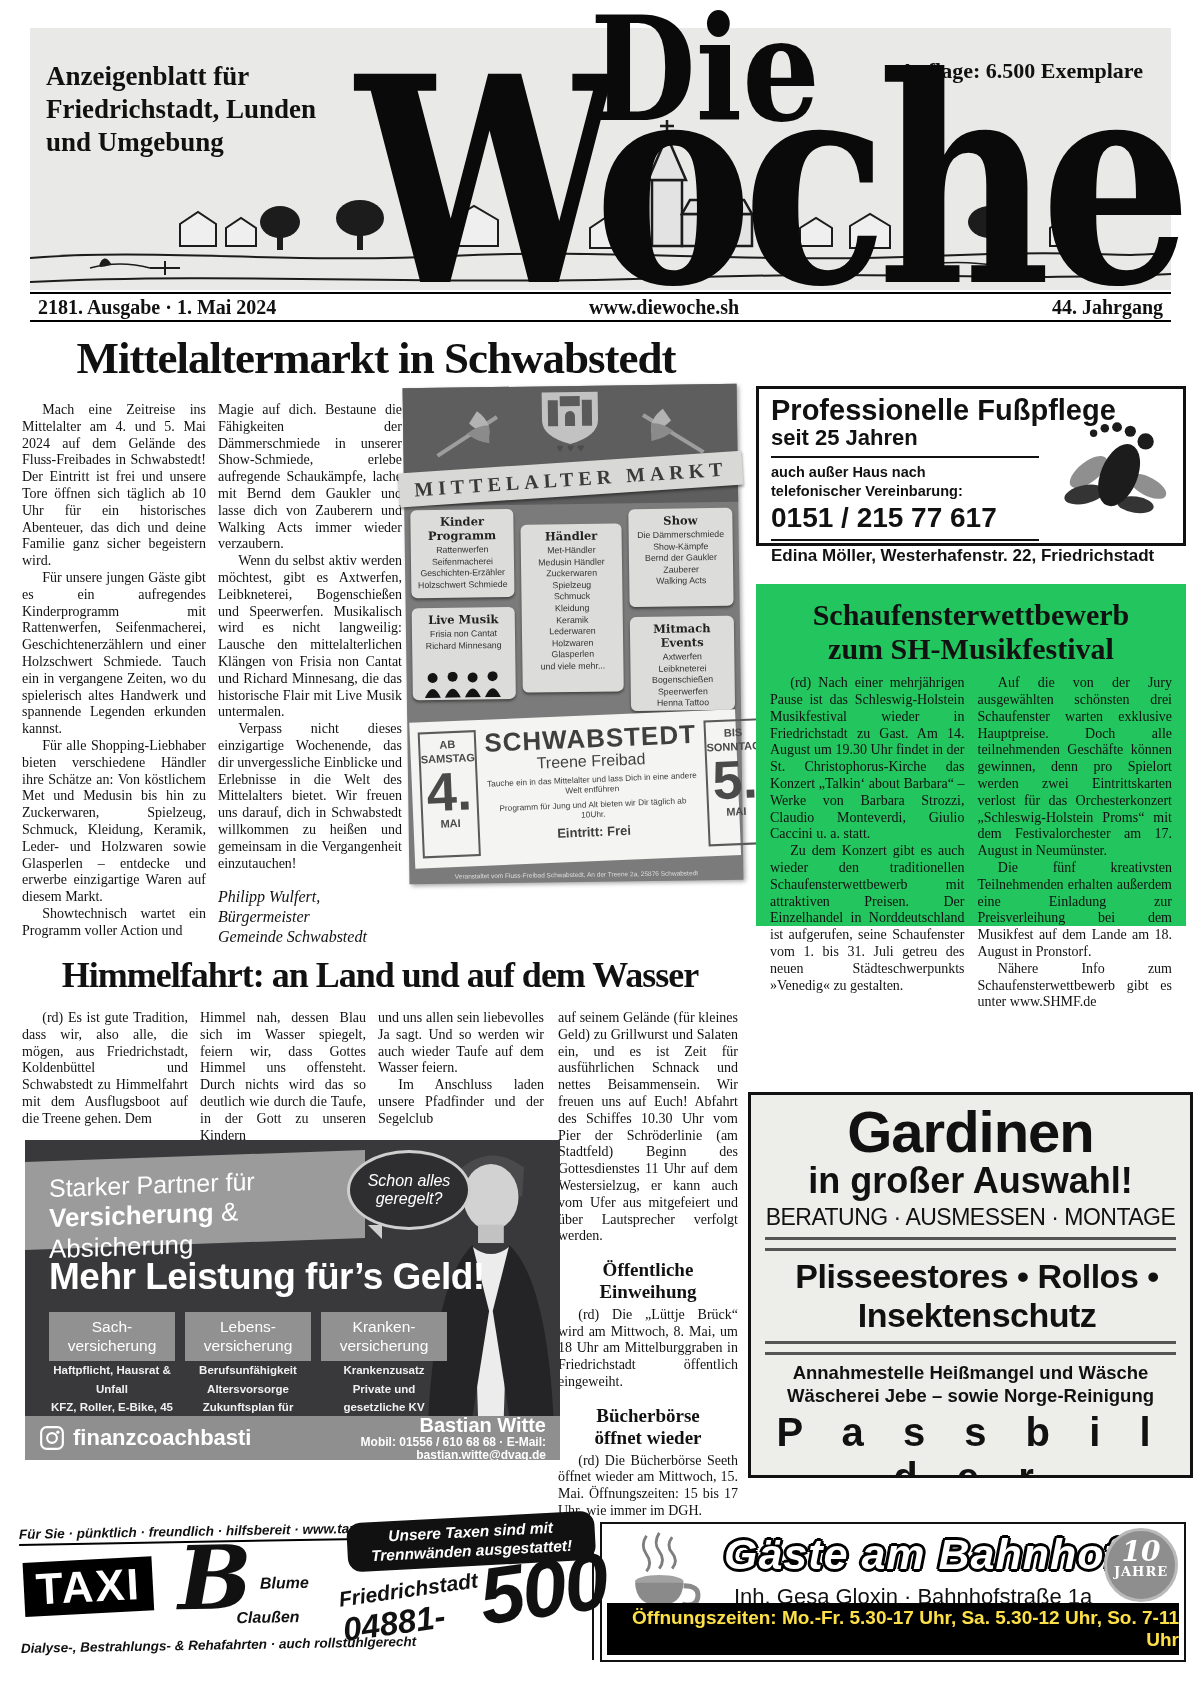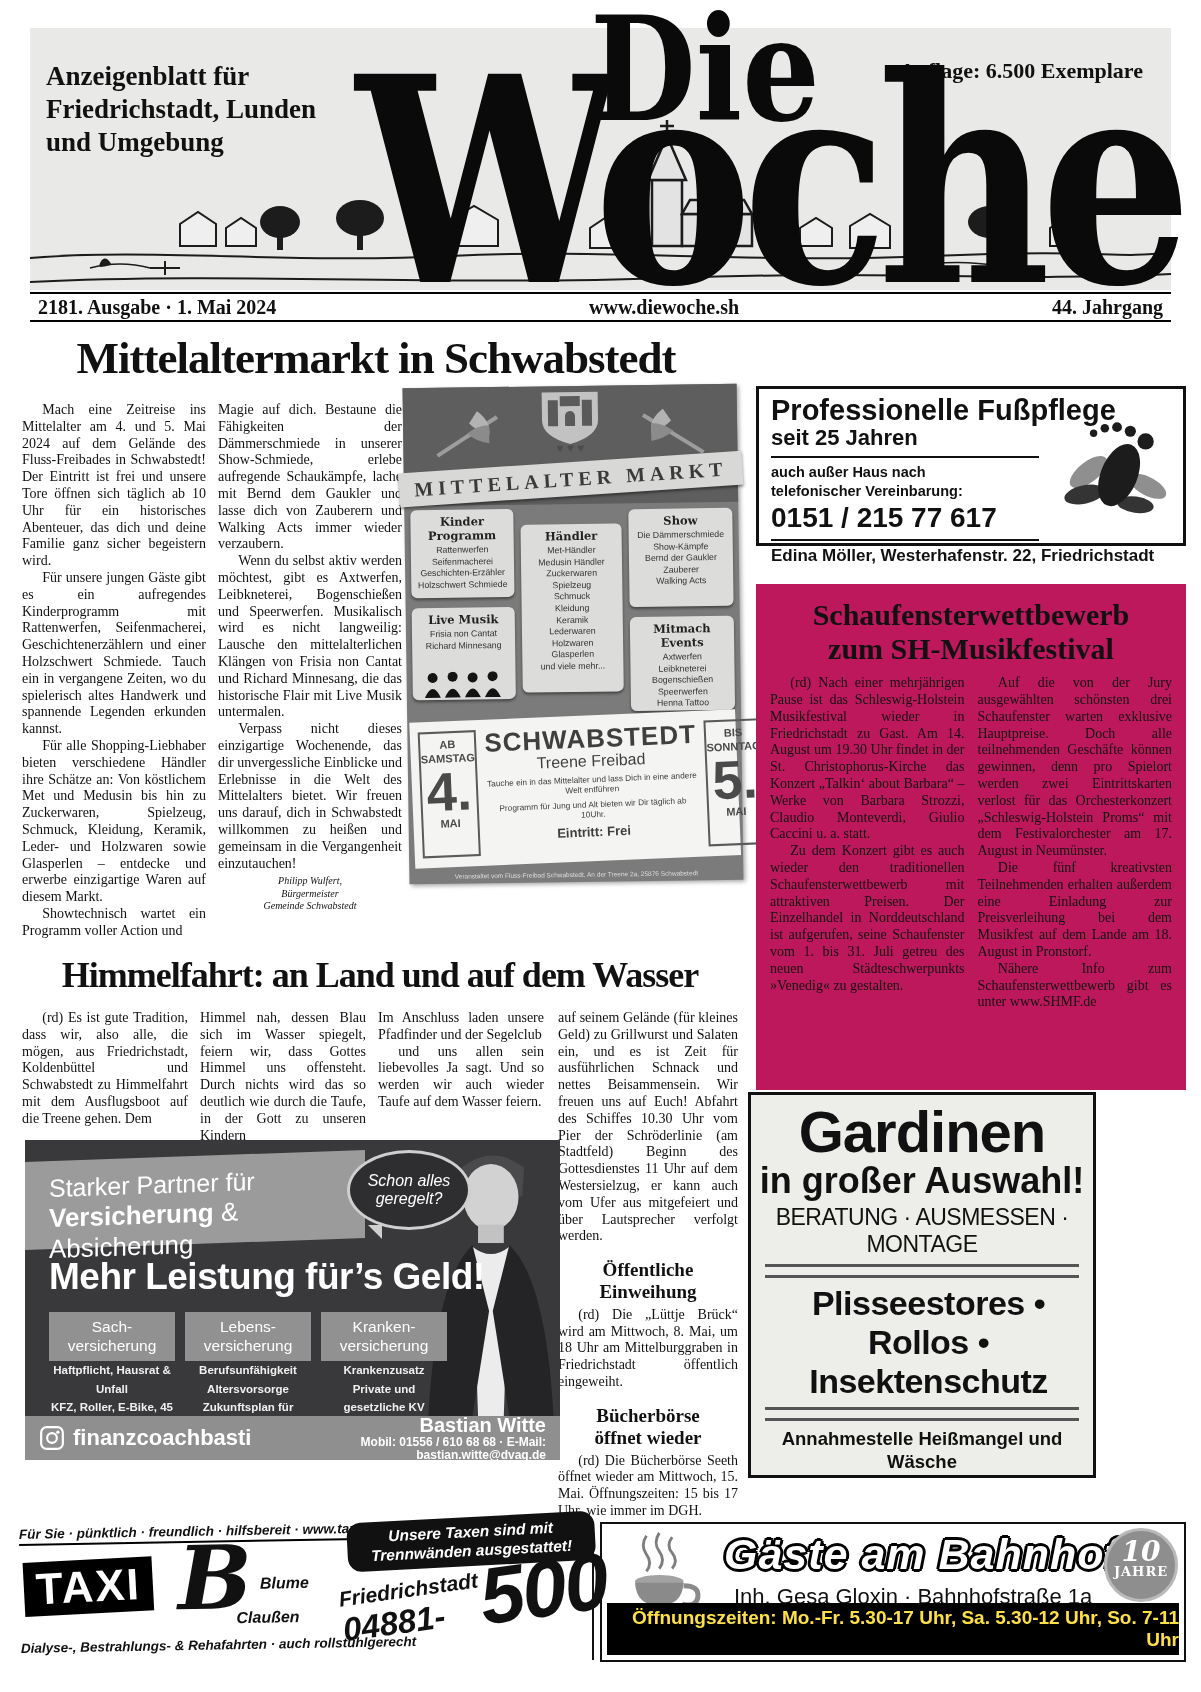--- a/index.html
+++ b/index.html
@@ -20,21 +20,21 @@
            display:flex;justify-content:space-between;align-items:center;font-size:20px;font-weight:bold;
            padding:0 8px;box-sizing:border-box;}
 
   
   .h1a{left:20px;top:332px;width:712px;text-align:center;font-size:45px;font-weight:bold;letter-spacing:-1px;}
   .news{font-size:14px;line-height:1.2;}
   .news p{margin:0;text-indent:1.45em;text-align:justify;}
   .nfi p:first-child{text-indent:0;}
   .col1a{left:22px;top:402px;width:184px;}
   .col2a{left:218px;top:402px;width:184px;}
-  .byline{margin-top:3px;font-style:italic;text-align:center;font-size:10px;line-height:1.25;}
+  .byline{margin-top:15px;font-style:italic;text-align:left;font-size:16px;line-height:1.25;}
 
   
   .poster{left:406px;top:386px;width:334px;height:496px;background:#7b7b7b;transform:rotate(-.8deg);
           box-shadow:2px 2px 4px rgba(0,0,0,.35);font-family:"Liberation Sans",sans-serif;}
   .poster-top{left:0;top:0;width:100%;height:118px;background:#5e5e5e;}
   .crest{left:137px;top:4px;width:60px;height:66px;}
   .axe{width:74px;height:52px;top:22px;}
   .axeL{left:28px;} .axeR{right:28px;transform:scaleX(-1);}
   .banner{left:-5px;top:76px;width:344px;height:34px;background:#d8d8d6;transform:rotate(-3deg);
           text-align:center;line-height:34px;font-family:"Liberation Serif",serif;font-weight:bold;
@@ -66,21 +66,21 @@
       background:#fff;font-family:"Liberation Sans",sans-serif;padding:6px 12px;}
   .fp-title{font-size:29px;font-weight:bold;line-height:1.05;}
   .fp-sub{font-size:22px;font-weight:bold;}
   .fp-rule{width:268px;height:2px;background:#111;margin:5px 0;}
   .fp-note{font-size:14.5px;font-weight:bold;line-height:1.25;}
   .fp-phone{font-size:28px;font-weight:bold;margin-top:2px;}
   .fp-addr{font-size:17px;font-weight:bold;margin-top:4px;}
   .footlogo{right:8px;top:30px;width:122px;height:102px;}
 
   
-  .schau{left:756px;top:584px;width:430px;height:506px;background:#be185d;box-sizing:border-box;padding:14px 14px 8px;}
+  .schau{left:756px;top:584px;width:430px;height:342px;background:#22c55e;box-sizing:border-box;padding:14px 14px 8px;}
   .schau-h{text-align:center;font-size:30px;font-weight:bold;line-height:1.12;}
   .schau-cols{display:flex;gap:13px;margin-top:10px;}
   .schau-col{width:195px;}
 
   
   .h1b{left:30px;top:954px;width:700px;text-align:center;font-size:36px;font-weight:bold;letter-spacing:-1px;}
   .hcol{top:1010px;width:166px;}
   .hc1{left:22px;} .hc2{left:200px;} .hc3{left:378px;}
   .rflow{left:558px;top:1010px;width:180px;}
   .mini-h{text-align:center;font-size:19px;font-weight:bold;line-height:1.15;margin:14px 0 4px;}
@@ -103,21 +103,21 @@
   .v-prod{width:126px;}
   .v-box{background:#919191;color:#fff;text-align:center;font-size:15.5px;line-height:1.2;padding:6px 2px;}
   .v-items p{margin:0;font-size:11.5px;font-weight:bold;text-align:center;line-height:1.6;color:#f0f0f0;text-indent:0;}
   .v-footer{left:0;bottom:0;width:100%;height:44px;background:#8f8f8f;display:flex;align-items:center;
             justify-content:space-between;padding:0 14px;box-sizing:border-box;}
   .ig{display:flex;align-items:center;gap:8px;font-size:22px;font-weight:bold;}
   .v-name{font-size:20px;font-weight:bold;text-align:right;line-height:1.1;}
   .v-contact{font-size:12px;font-weight:bold;}
 
   
-  .gard{left:748px;top:1092px;width:348px;height:386px;border:3px solid #111;box-sizing:border-box;
+  .gard{left:748px;top:1092px;width:445px;height:386px;border:3px solid #111;box-sizing:border-box;
         background:#edede9;text-align:center;font-family:"Liberation Sans",sans-serif;overflow:hidden;}
   .g-title{font-size:58px;font-weight:bold;letter-spacing:-1px;margin-top:8px;line-height:1;}
   .g-sub{font-size:36px;font-weight:bold;line-height:1.1;}
   .g-serv{font-size:23px;margin-top:3px;letter-spacing:-.5px;}
   .dbl{border-top:3px solid #555;border-bottom:3px solid #555;height:8px;margin:6px 14px;}
   .g-prod{font-size:34px;font-weight:bold;letter-spacing:-.5px;padding-left:13px;}
   .g-note{font-family:Liberation Sans, sans-serif;font-weight:bold;font-size:18.5px;line-height:1.25;}
   .g-pass{font-size:40px;font-weight:bold;letter-spacing:14px;margin-top:3px;}
 
   
@@ -379,22 +379,22 @@
   </div>
 
   <div class="abs h1b">Himmelfahrt: an Land und auf dem Wasser</div>
   <div class="abs hcol hc1 news">
       <p>(rd) Es ist gute Tradition, dass wir, also alle, die mögen, aus Friedrichstadt, Koldenbüttel und Schwabstedt zu Himmelfahrt mit dem Ausflugsboot auf die Treene gehen. Dem</p>
     </div>
   <div class="abs hcol hc2 news nfi">
       <p>Himmel nah, dessen Blau sich im Wasser spiegelt, feiern wir, dass Gottes Himmel uns offensteht. Durch nichts wird das so deutlich wie durch die Taufe, in der Gott zu unseren Kindern</p>
     </div>
   <div class="abs hcol hc3 news nfi">
+      <p>und uns allen sein liebevolles Ja sagt. Und so werden wir auch wieder Taufe auf dem Wasser feiern.</p>
       <p>Im Anschluss laden unsere Pfadfinder und der Segelclub</p>
-      <p>und uns allen sein liebevolles Ja sagt. Und so werden wir auch wieder Taufe auf dem Wasser feiern.</p>
     </div>
   <div class="abs rflow">
     <div class="news nfi">
         <p>auf seinem Gelände (für kleines Geld) zu Grillwurst und Salaten ein, und es ist Zeit für ausführlichen Schnack und nettes Beisammensein. Wir freuen uns auf Euch! Abfahrt des Schiffes 10.30 Uhr vom Pier der Schröderlinie (am Stadtfeld) Beginn des Gottesdienstes 11 Uhr auf dem Westersielzug, er kann auch vom Ufer aus mitgefeiert und über Lautsprecher verfolgt werden.</p>
       </div>
     <div class="mini-h pre">Öffentliche
 Einweihung</div>
     <div class="news">
         <p>(rd) Die „Lüttje Brück“ wird am Mittwoch, 8. Mai, um 18 Uhr am Mittelburggraben in Friedrichstadt öffentlich eingeweiht.</p>
       </div>

